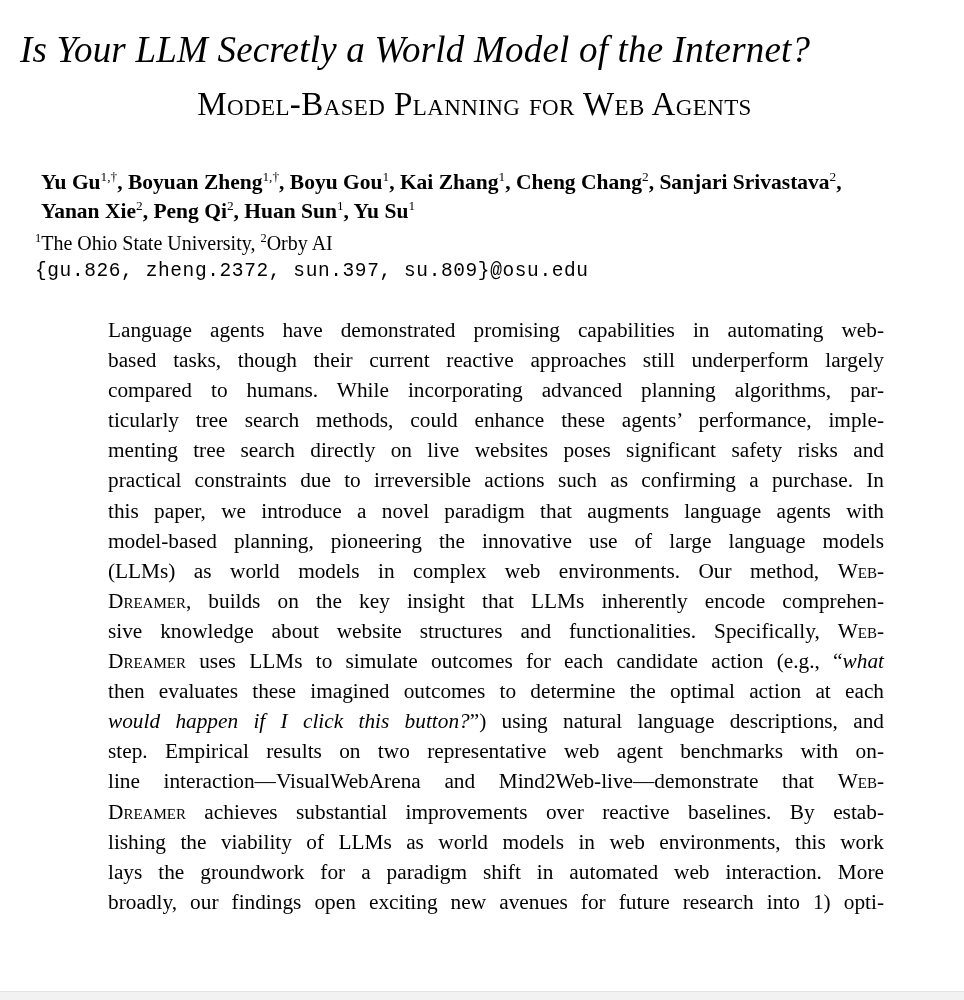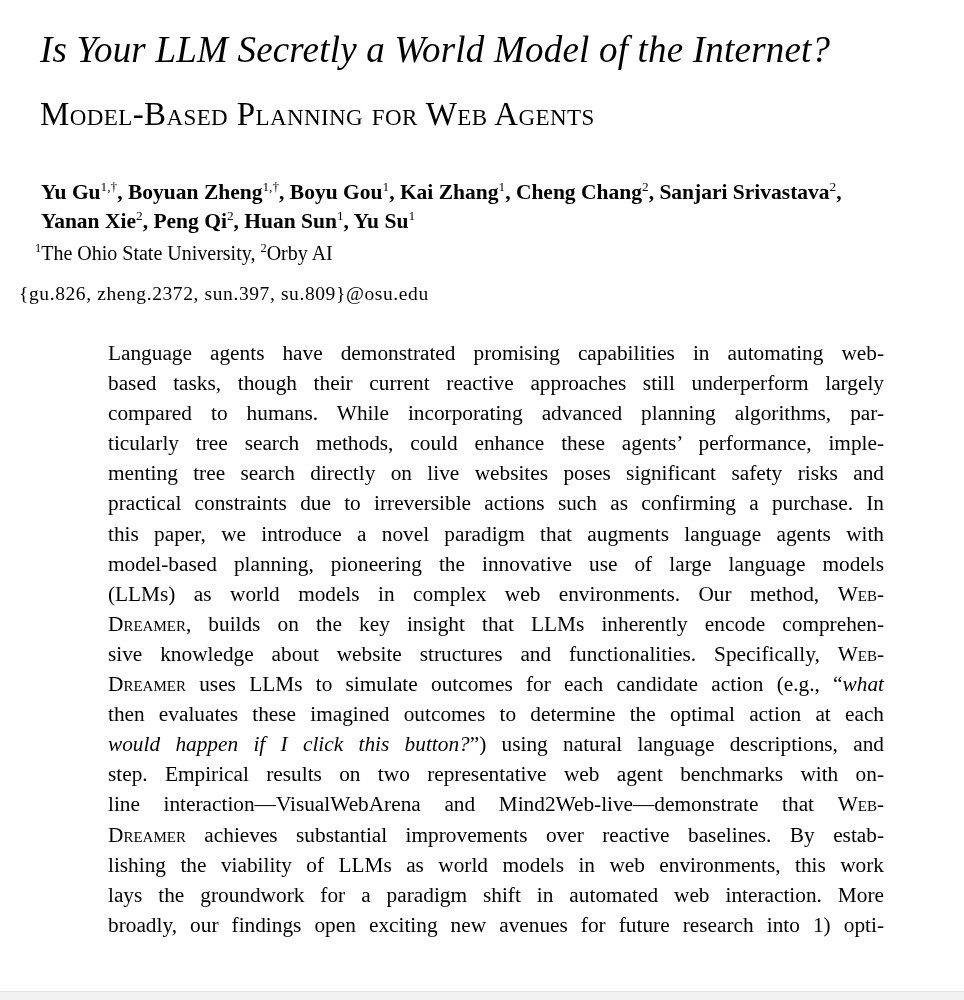--- a/index.html
+++ b/index.html
@@ -18,36 +18,37 @@
   }
   .page {
     position: relative;
     width: 964px;
     height: 1000px;
     background: #ffffff;
     box-sizing: border-box;
   }
   
   .title-block {
-    padding: 28px 35px 0 40px;
+    padding: 28px 35px 0 20px;
   }
   .title-line-1 {
     font-style: italic;
     font-size: 37px;
     line-height: 44px;
     letter-spacing: 0.2px;
     white-space: nowrap;
   }
   .title-line-2 {
     font-size: 33px;
     line-height: 44px;
     font-variant: small-caps;
     letter-spacing: 0.4px;
-    margin-top: 20px;
+    margin-top: 10px;
     white-space: nowrap;
+    text-align: center;
   }
   
   .authors-block {
     padding: 0 41px;
     margin-top: 42px;
     font-weight: bold;
     font-size: 21.5px;
     line-height: 29px;
   }
   .authors-line { white-space: nowrap; }
@@ -61,23 +62,23 @@
   
   .affil-line {
     padding: 0 35px;
     margin-top: 4px;
     font-size: 20px;
     line-height: 27px;
     font-weight: normal;
     white-space: nowrap;
   }
   .email-line {
-    padding: 0 19px;
-    margin-top: 13px;
-    font-family: Liberation Serif, serif;
+    padding: 0 35px;
+    margin-top: 0;
+    font-family: Liberation Mono, monospace;
     font-size: 19.5px;
     line-height: 28px;
     letter-spacing: 0.6px;
     white-space: nowrap;
   }
   
   .abstract-heading {
     text-align: center;
     font-variant: small-caps;
     font-size: 23px;

